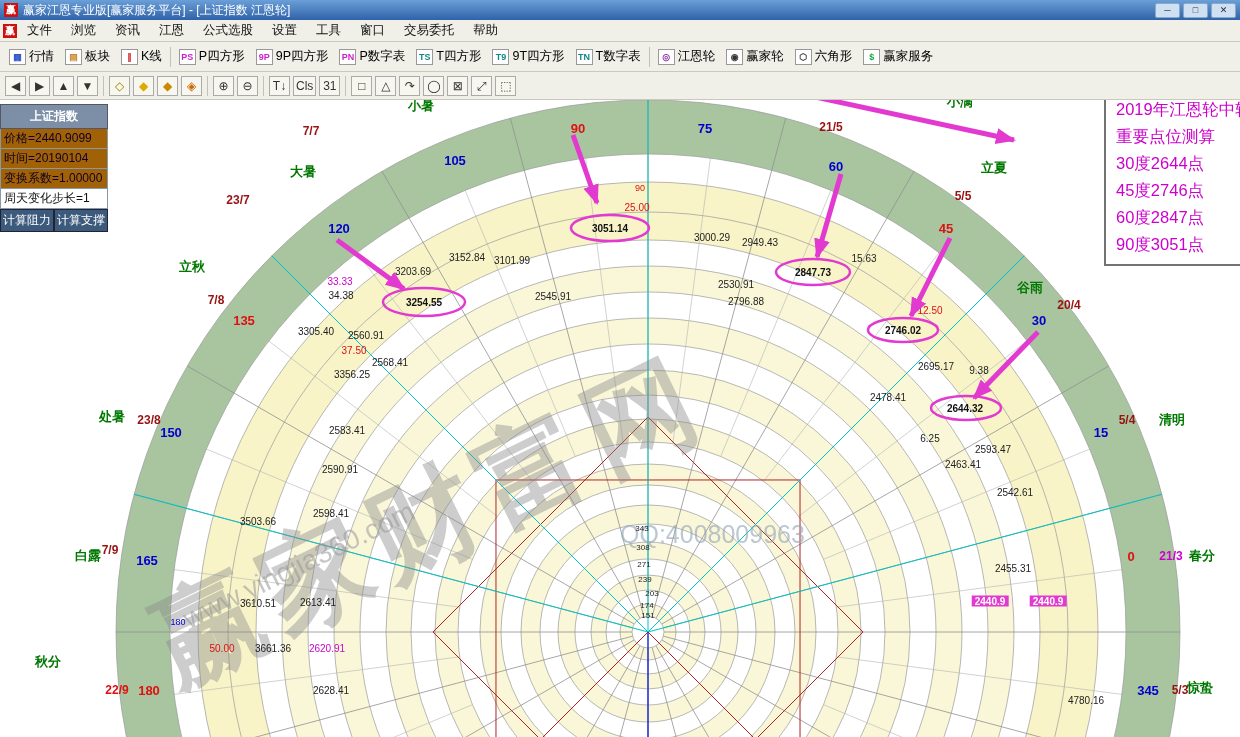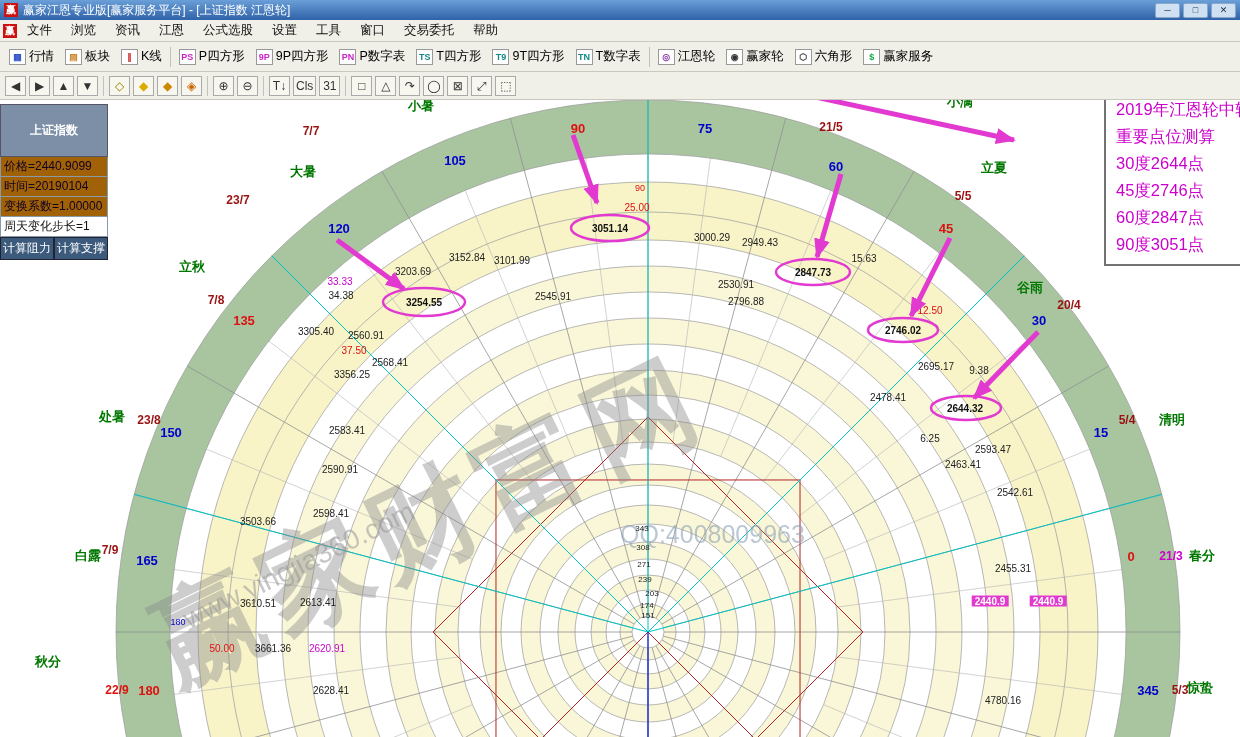--- a/index.html
+++ b/index.html
@@ -58,21 +58,21 @@
 .solar{color:#007700;font-size:13px;font-weight:bold}
 .date{color:#991111;font-size:12px;font-weight:bold}
 .deg{font-size:13px;font-weight:bold}
 .circ{font-size:10px;font-weight:bold;color:#111}
 .c-k{color:#222}.c-r{color:#dd1111}.c-b{color:#0000cc}.c-p{color:#cc00cc}
 .hcell{position:absolute;transform:translate(-50%,-50%);z-index:3;background:#e23ad0;
   color:#fff;font-size:10px;font-weight:bold;padding:0 3px;white-space:nowrap}
 
 
 .info-panel{position:absolute;left:0;top:104px;width:108px;z-index:30;font-size:12px}
-.info-title{background:#7c8fa6;color:#fff;text-align:center;border:1px solid #556;padding:17px 0;font-weight:bold}
+.info-title{background:#7c8fa6;color:#fff;text-align:center;border:1px solid #556;padding:3px 0;font-weight:bold}
 .info-row{background:#a16207;border:1px solid #8899aa;border-top:none;padding:1px 3px;color:#102}
 .info-row.plain{background:#fff;color:#111}
 .info-buttons{display:flex}
 .info-btn{flex:1;background:#3c5a7c;color:#fff;border:1px solid #223;padding:2px 0;
   text-align:center;font-size:12px;cursor:default}
 
 
 .anno-box{position:absolute;left:1104px;top:88px;width:160px;z-index:40;background:#fff;
   border:2px solid #737373;padding:6px 10px;color:#cc00cc;font-size:16.5px;line-height:27px}
 
@@ -350,21 +350,21 @@
       <div class="wl num c-k" style="left: 331px; top: 413px;">2598.41</div>
       <div class="wl num c-k" style="left: 258px; top: 421px;">3503.66</div>
       <div class="wl num c-k" style="left: 1013px; top: 468px;">2455.31</div>
       <div class="wl num c-k" style="left: 318px; top: 502px;">2613.41</div>
       <div class="wl num c-k" style="left: 258px; top: 503px;">3610.51</div>
       <div class="wl num c-b" style="left: 178px; top: 522px; font-size: 9px;">180</div>
       <div class="wl num c-r" style="left: 222px; top: 548px;">50.00</div>
       <div class="wl num c-k" style="left: 273px; top: 548px;">3661.36</div>
       <div class="wl num c-p" style="left: 327px; top: 548px;">2620.91</div>
       <div class="wl num c-k" style="left: 331px; top: 590px;">2628.41</div>
-      <div class="wl num c-k" style="left: 1003px; top: 600px;">4780.16</div>
+      <div class="wl num c-k" style="left: 1086px; top: 600px;">4780.16</div>
       <div class="wl num c-k" style="left: 642px; top: 428px; font-size: 8px;">343</div>
       <div class="wl num c-k" style="left: 643px; top: 447px; font-size: 8px;">308</div>
       <div class="wl num c-k" style="left: 644px; top: 464px; font-size: 8px;">271</div>
       <div class="wl num c-k" style="left: 645px; top: 479px; font-size: 8px;">239</div>
       <div class="wl num c-k" style="left: 646px; top: 493px; font-size: 8px; padding-left: 12px;">203</div>
       <div class="wl num c-k" style="left: 647px; top: 505px; font-size: 8px;">174</div>
       <div class="wl num c-k" style="left: 648px; top: 515px; font-size: 8px;">151</div>
       <div class="wl circ" style="left: 610px; top: 128px;">3051.14</div>
       <div class="wl circ" style="left: 424px; top: 202px;">3254.55</div>
       <div class="wl circ" style="left: 813px; top: 172px;">2847.73</div>

